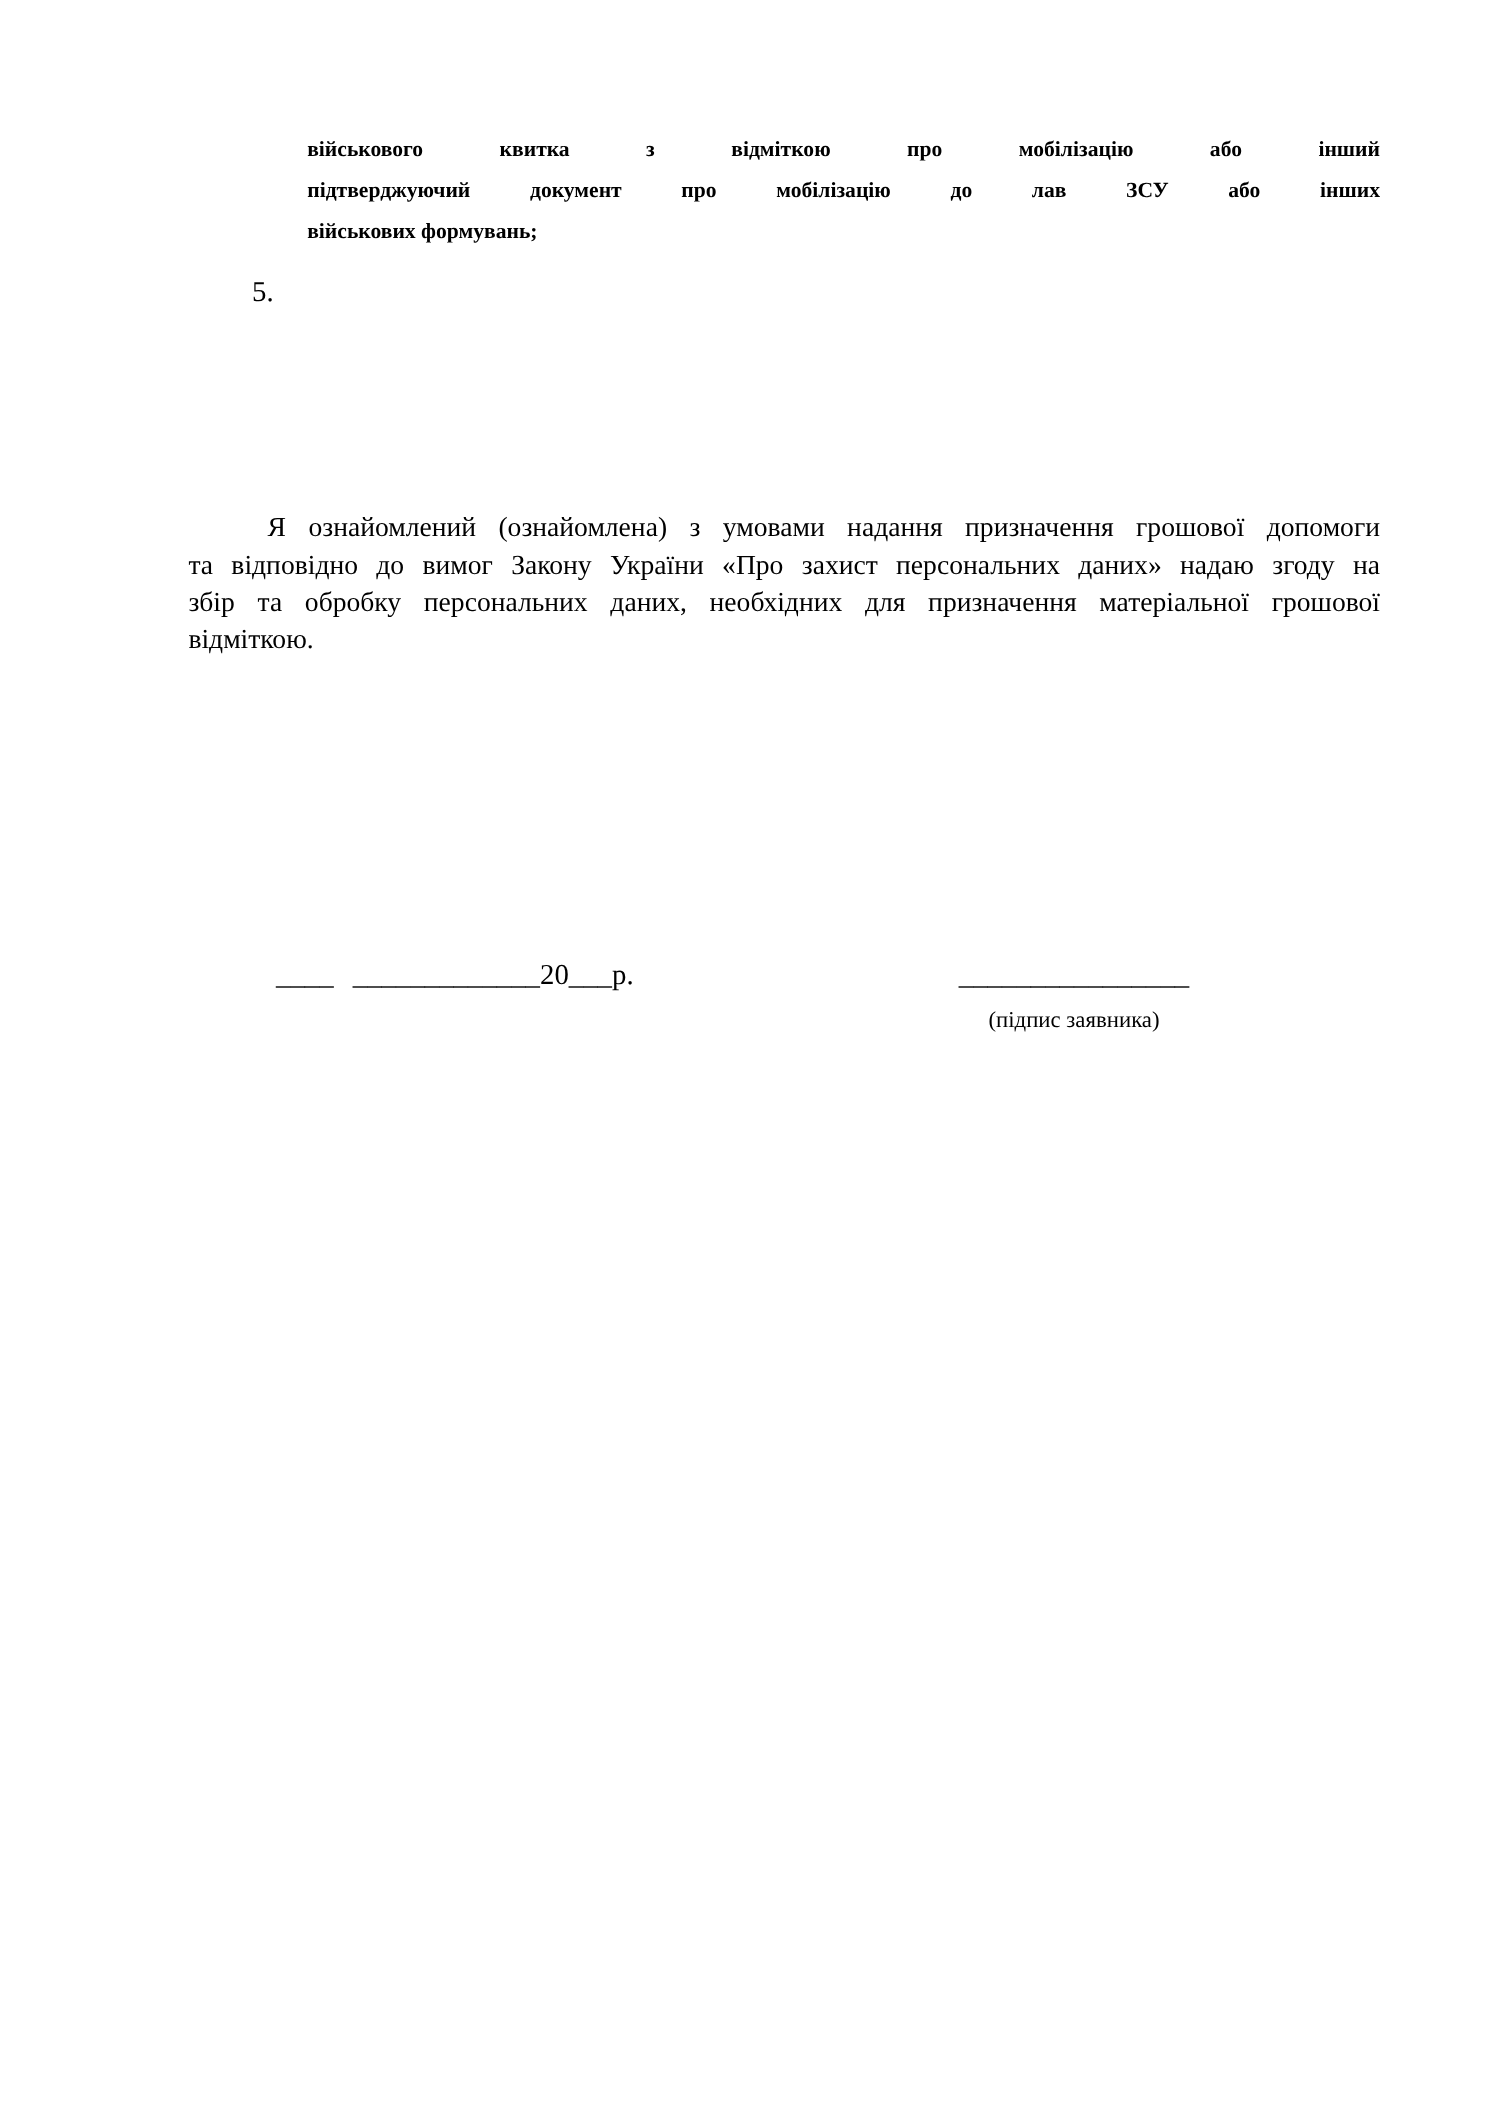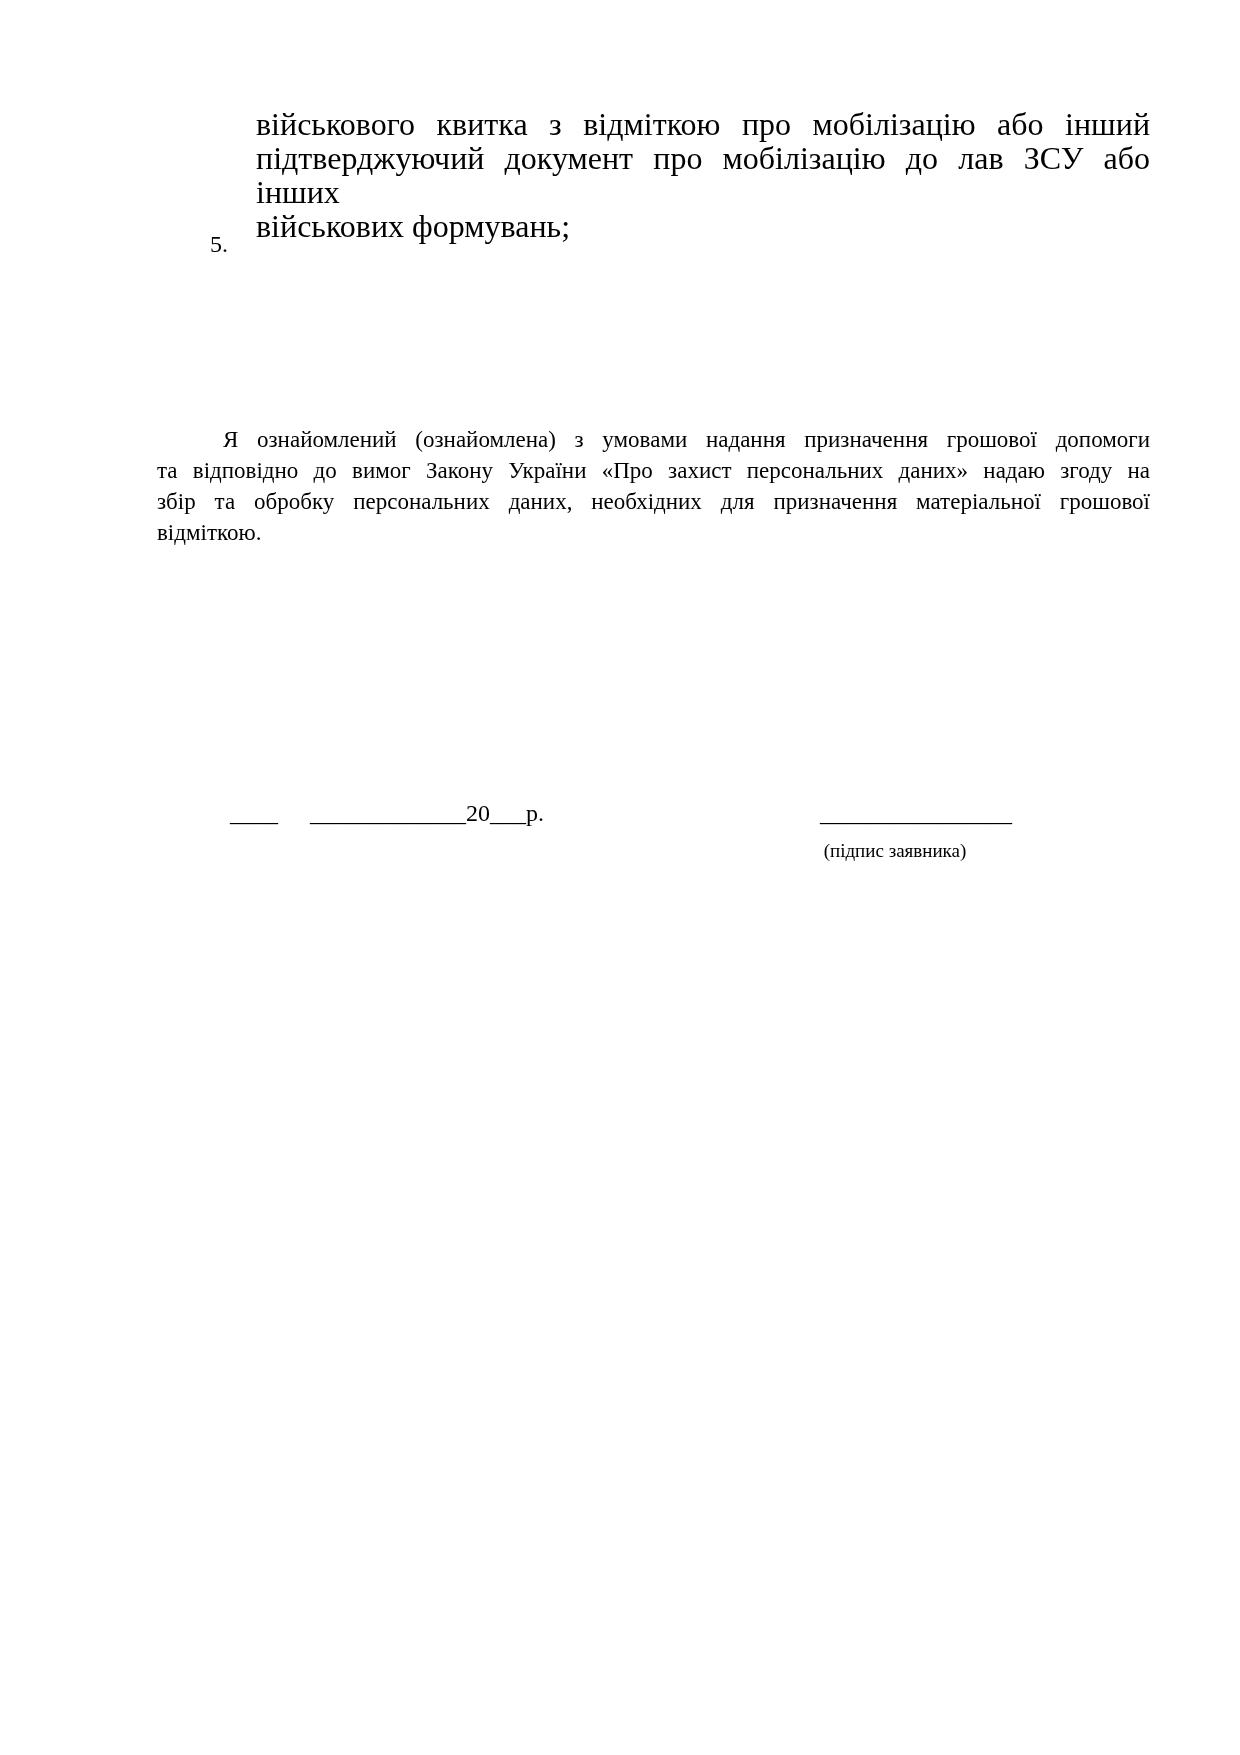--- a/index.html
+++ b/index.html
@@ -14,22 +14,23 @@
     color: #000000;
     font-family: "Liberation Serif", "DejaVu Serif", serif;
     overflow: hidden;
   }
   .abs { position: absolute; }
 
   
   .list-text {
     left: 256px;
     width: 894px;
-    font-size: 32px;
+    font-size: 18px;
     line-height: 34px;
+    font-weight: bold;
   }
   #item4-block { top: 107px; }
   #item5-block { top: 227px; }
   #item5-number {
     left: 210px;
     top: 227px;
     font-size: 24px;
     line-height: 34px;
   }
 
@@ -53,35 +54,34 @@
   #consent-block .first-line { text-indent: 66px; }
 
   
   #date-row {
     left: 230px;
     top: 799px;
     font-size: 24px;
     line-height: 28px;
     white-space: nowrap;
   }
-  #date-month-year { margin-left: 32px; text-align: center; }
+  #date-month-year { margin-left: 16px; text-align: center; }
 
   
   #signature-block {
     left: 799px;
     top: 799px;
     width: 192px;
     text-align: center;
   }
   #signature-line {
     display: block;
     font-size: 24px;
     line-height: 28px;
     white-space: nowrap;
-    margin-left: 21px;
   }
   #signature-caption {
     display: block;
     font-size: 19px;
     line-height: 22px;
     margin-top: 13px;
     white-space: nowrap;
   }
 </style>
 </head>

